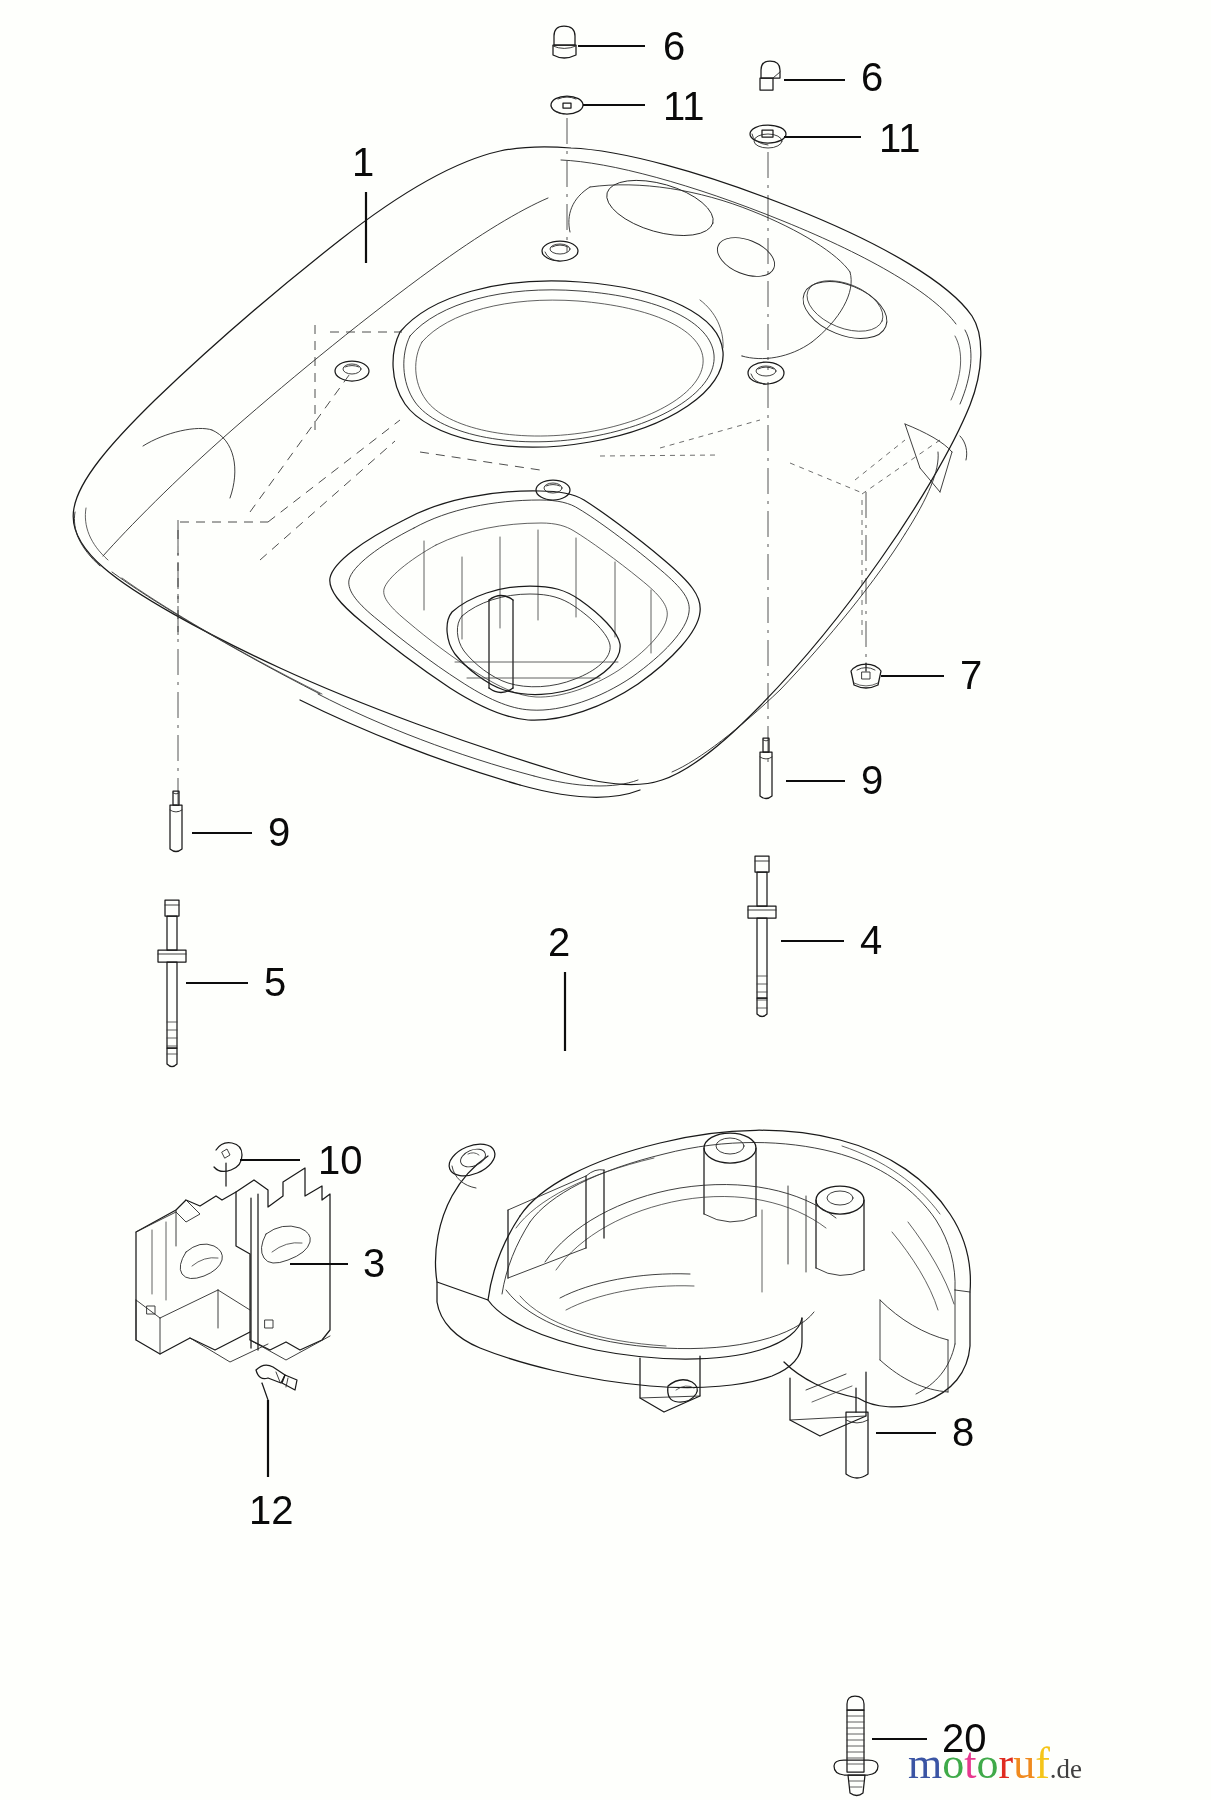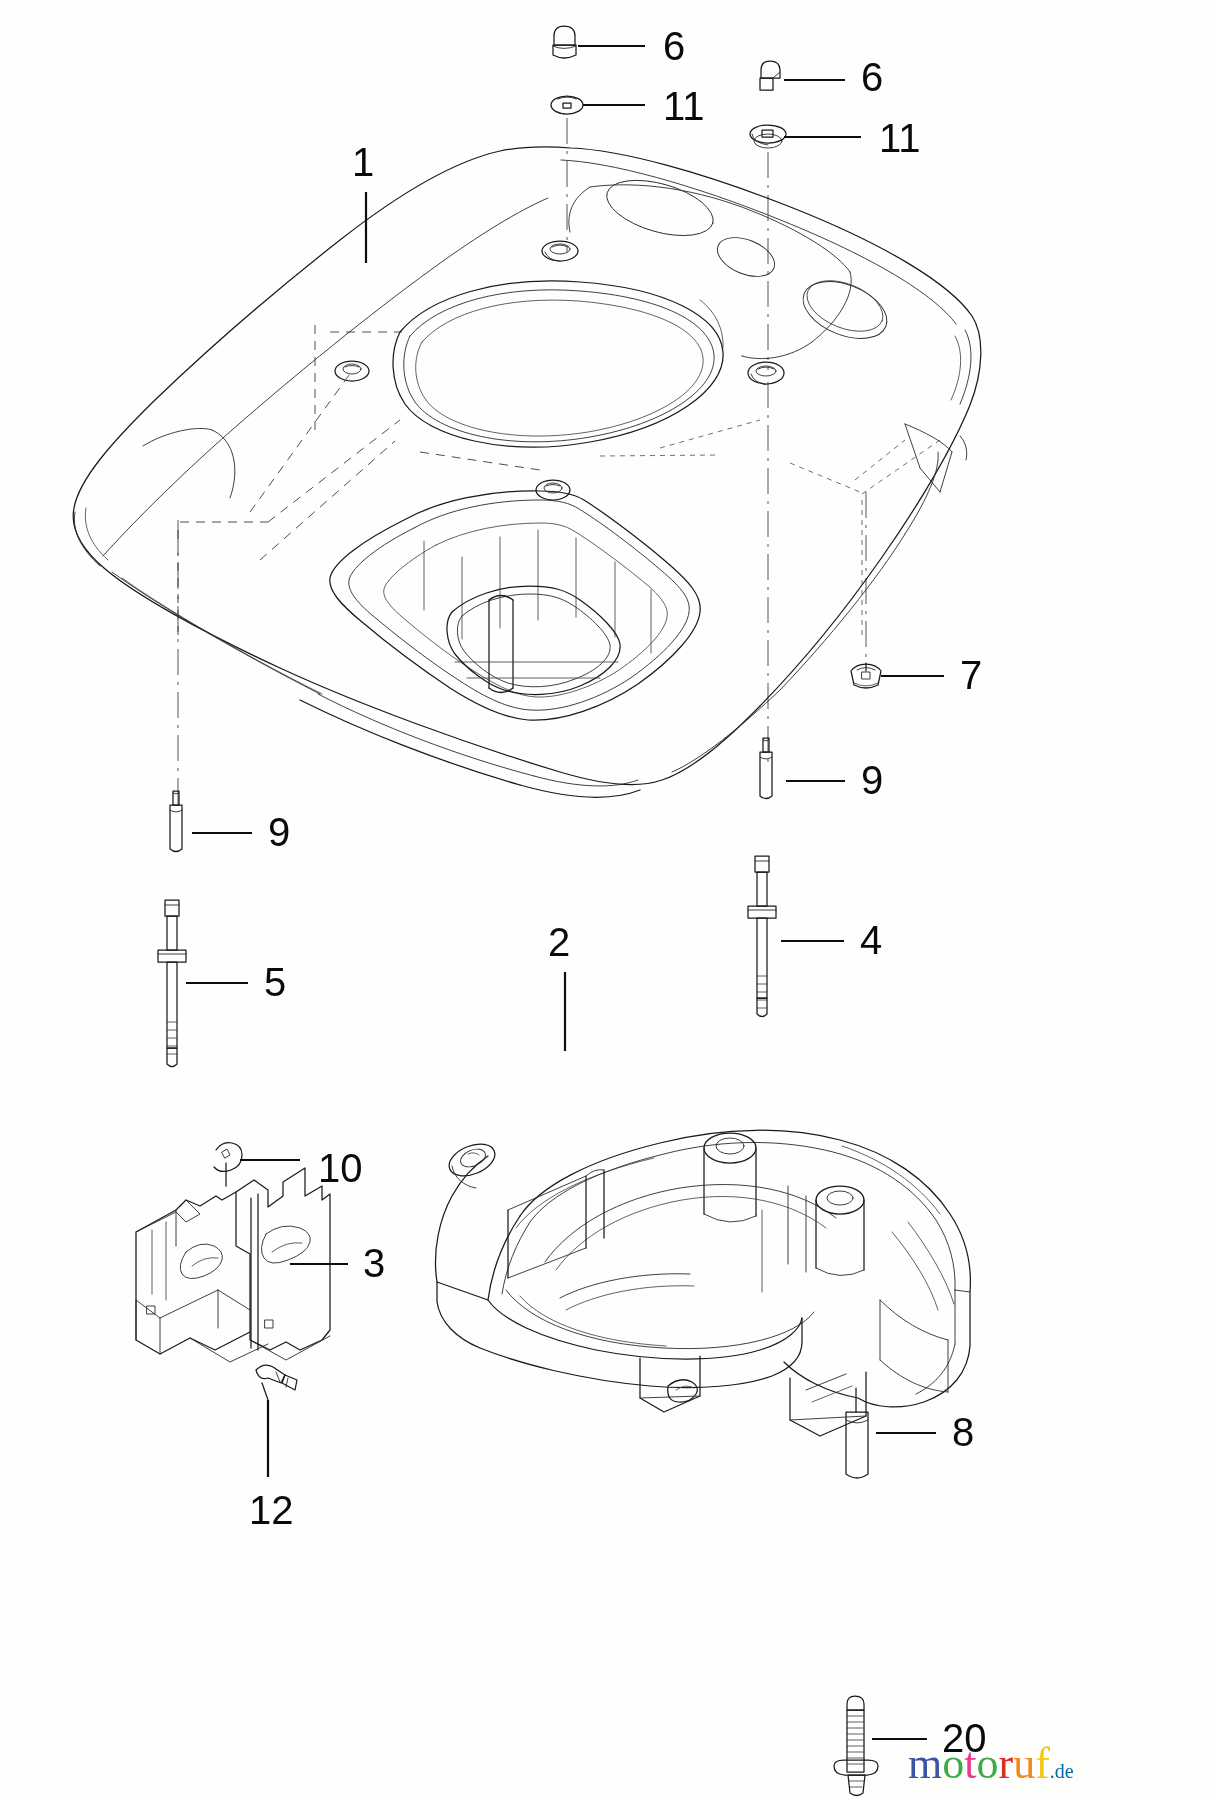--- a/index.html
+++ b/index.html
@@ -39,22 +39,22 @@
     left: 908px;
     top: 1742px;
     font-family: "Liberation Serif", serif;
     font-size: 44px;
     line-height: 1;
     white-space: nowrap;
     user-select: none;
   }
   .wm span { display: inline; }
   .wm .suffix {
-    font-size: 20px;
-    color: #0369a1;
+    font-size: 27px;
+    color: #404040;
   }
 </style>
 </head>
 <body>
 
 <div id="sheet">
 
   <svg id="artboard" viewBox="0 0 1211 1800">
     <defs>
       <style>
@@ -575,21 +575,21 @@
   <div class="callout-num" style="left:861px; top:57px;">6</div>
   <div class="callout-num" style="left:663px; top:86px;">11</div>
   <div class="callout-num" style="left:879px; top:118px;">11</div>
   <div class="callout-num" style="left:352px; top:142px;">1</div>
   <div class="callout-num" style="left:960px; top:655px;">7</div>
   <div class="callout-num" style="left:861px; top:760px;">9</div>
   <div class="callout-num" style="left:268px; top:812px;">9</div>
   <div class="callout-num" style="left:860px; top:920px;">4</div>
   <div class="callout-num" style="left:264px; top:962px;">5</div>
   <div class="callout-num" style="left:548px; top:922px;">2</div>
-  <div class="callout-num" style="left:318px; top:1140px;margin-top:8px;">10</div>
+  <div class="callout-num" style="left:318px; top:1140px;">10</div>
   <div class="callout-num" style="left:363px; top:1243px;">3</div>
   <div class="callout-num" style="left:249px; top:1490px;">12</div>
   <div class="callout-num" style="left:952px; top:1412px;">8</div>
   <div class="callout-num" style="left:942px; top:1718px;">20</div>
 
   <div class="wm">
     <span style="color:#3b55a4">m</span><span style="color:#3faa49">o</span><span style="color:#e8388f">t</span><span style="color:#3faa49">o</span><span style="color:#e02b20">r</span><span style="color:#f08a1e">u</span><span style="color:#f5c518">f</span><span class="suffix">.de</span>
   </div>
 
 </div>

